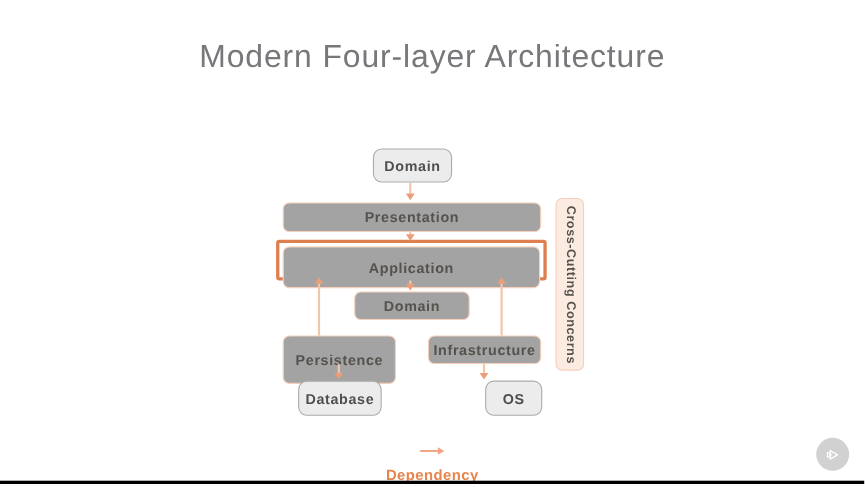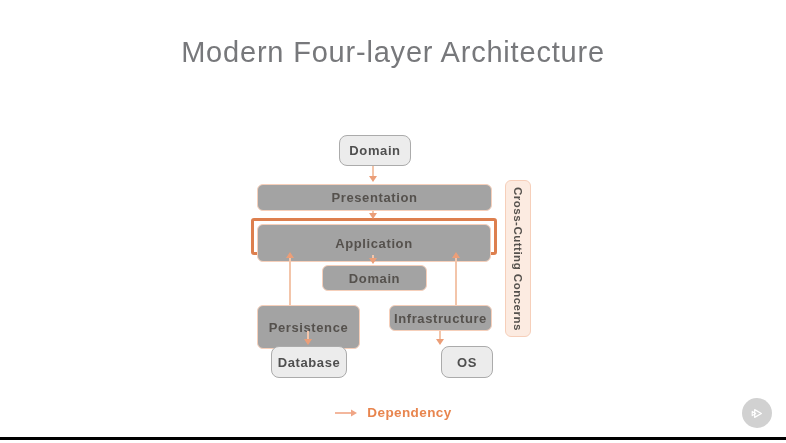--- a/index.html
+++ b/index.html
@@ -43,21 +43,21 @@
     position:absolute;box-sizing:border-box;background:#fcebe1;
     border:1.5px solid #f6cfba;border-radius:6px;
     display:flex;align-items:center;justify-content:center;
   }
   .cross-box span{
     writing-mode:vertical-rl;font-size:11.5px;font-weight:700;letter-spacing:0.5px;
     color:#55514d;white-space:nowrap;
   }
   .legend{
     position:absolute;top:405px;left:0;width:100%;
-    display:flex;align-items:center;justify-content:center;gap:9px;
+    display:flex;align-items:center;gap:9px;flex-direction:column;
   }
   .legend-label{font-size:13.5px;font-weight:700;color:#e8854e;letter-spacing:0.4px;}
   .bottom-bar{position:absolute;left:0;top:437px;width:100%;height:3px;background:#000;}
   .play-btn{
     position:absolute;left:742px;top:398px;width:30px;height:30px;border-radius:50%;
     background:#d1d1d1;display:flex;align-items:center;justify-content:center;cursor:pointer;
   }
 </style>
 </head>
 <body>

